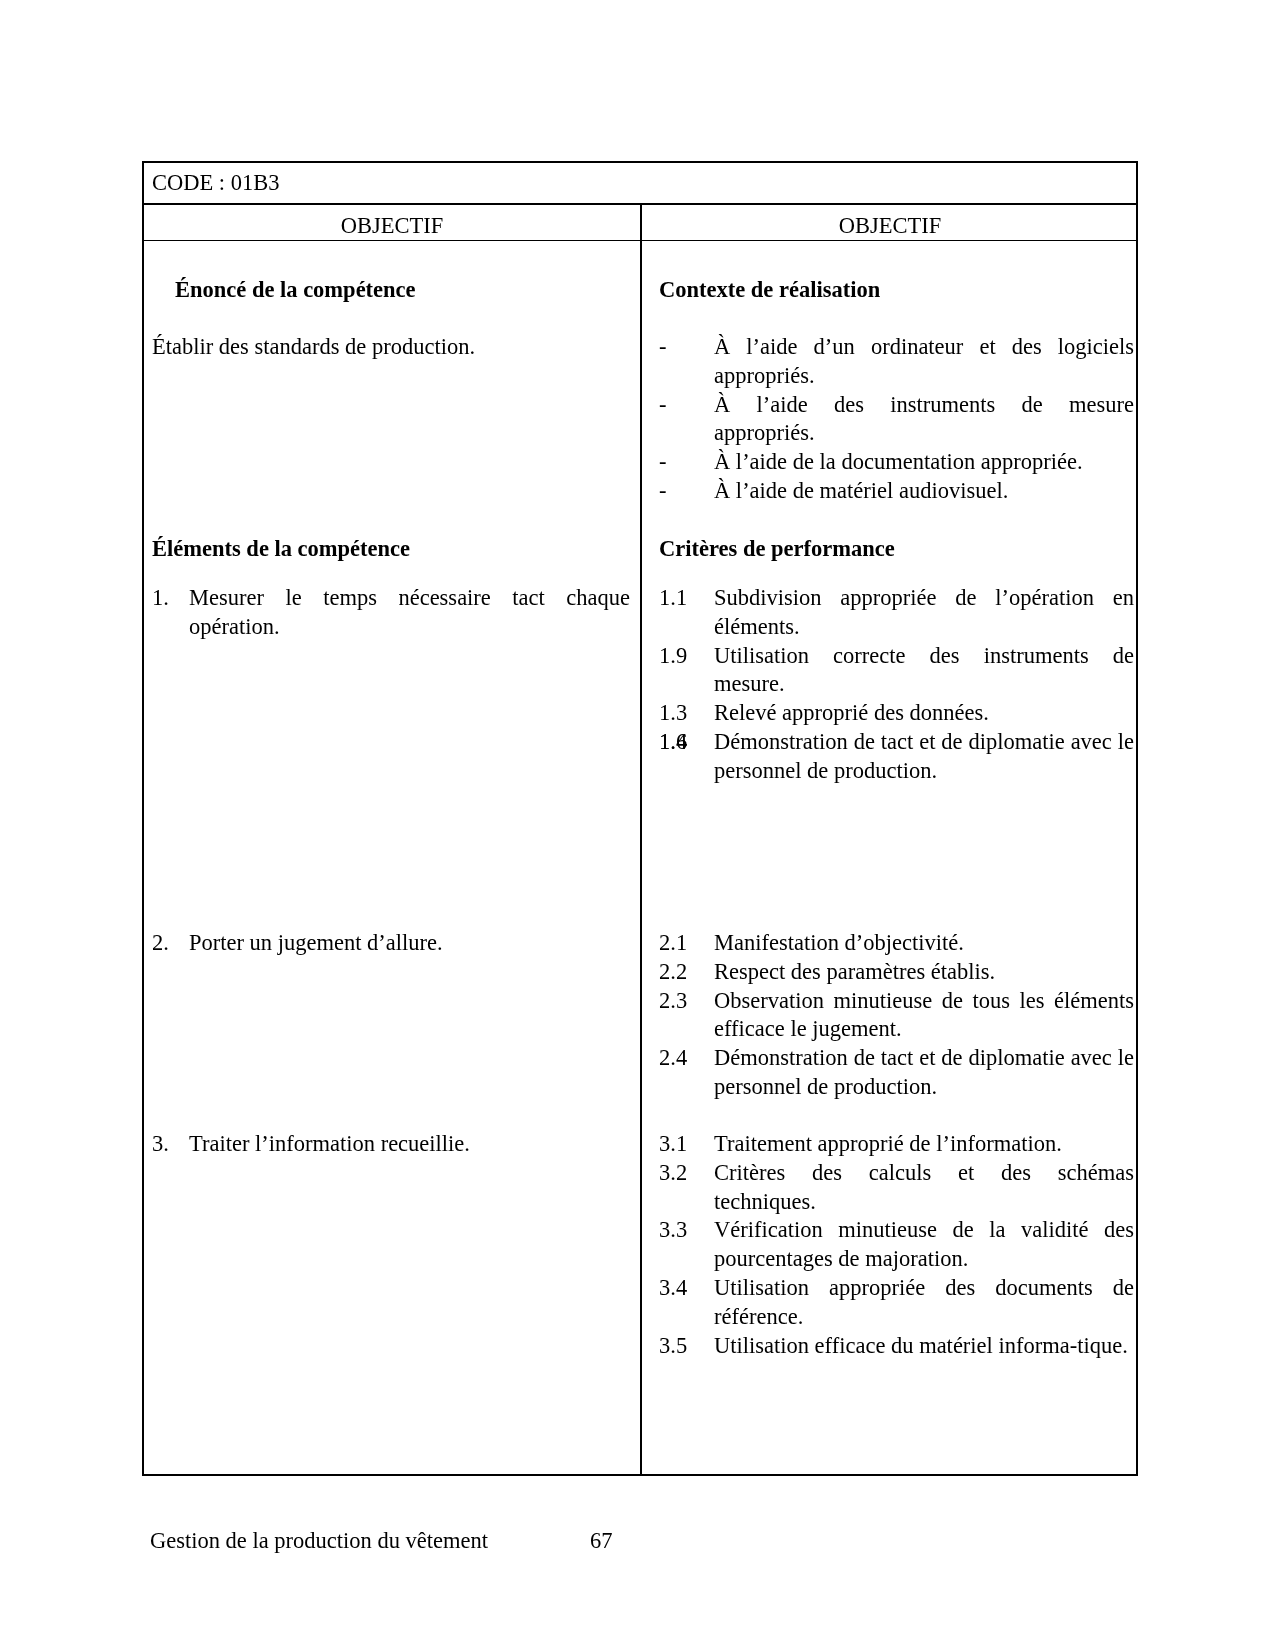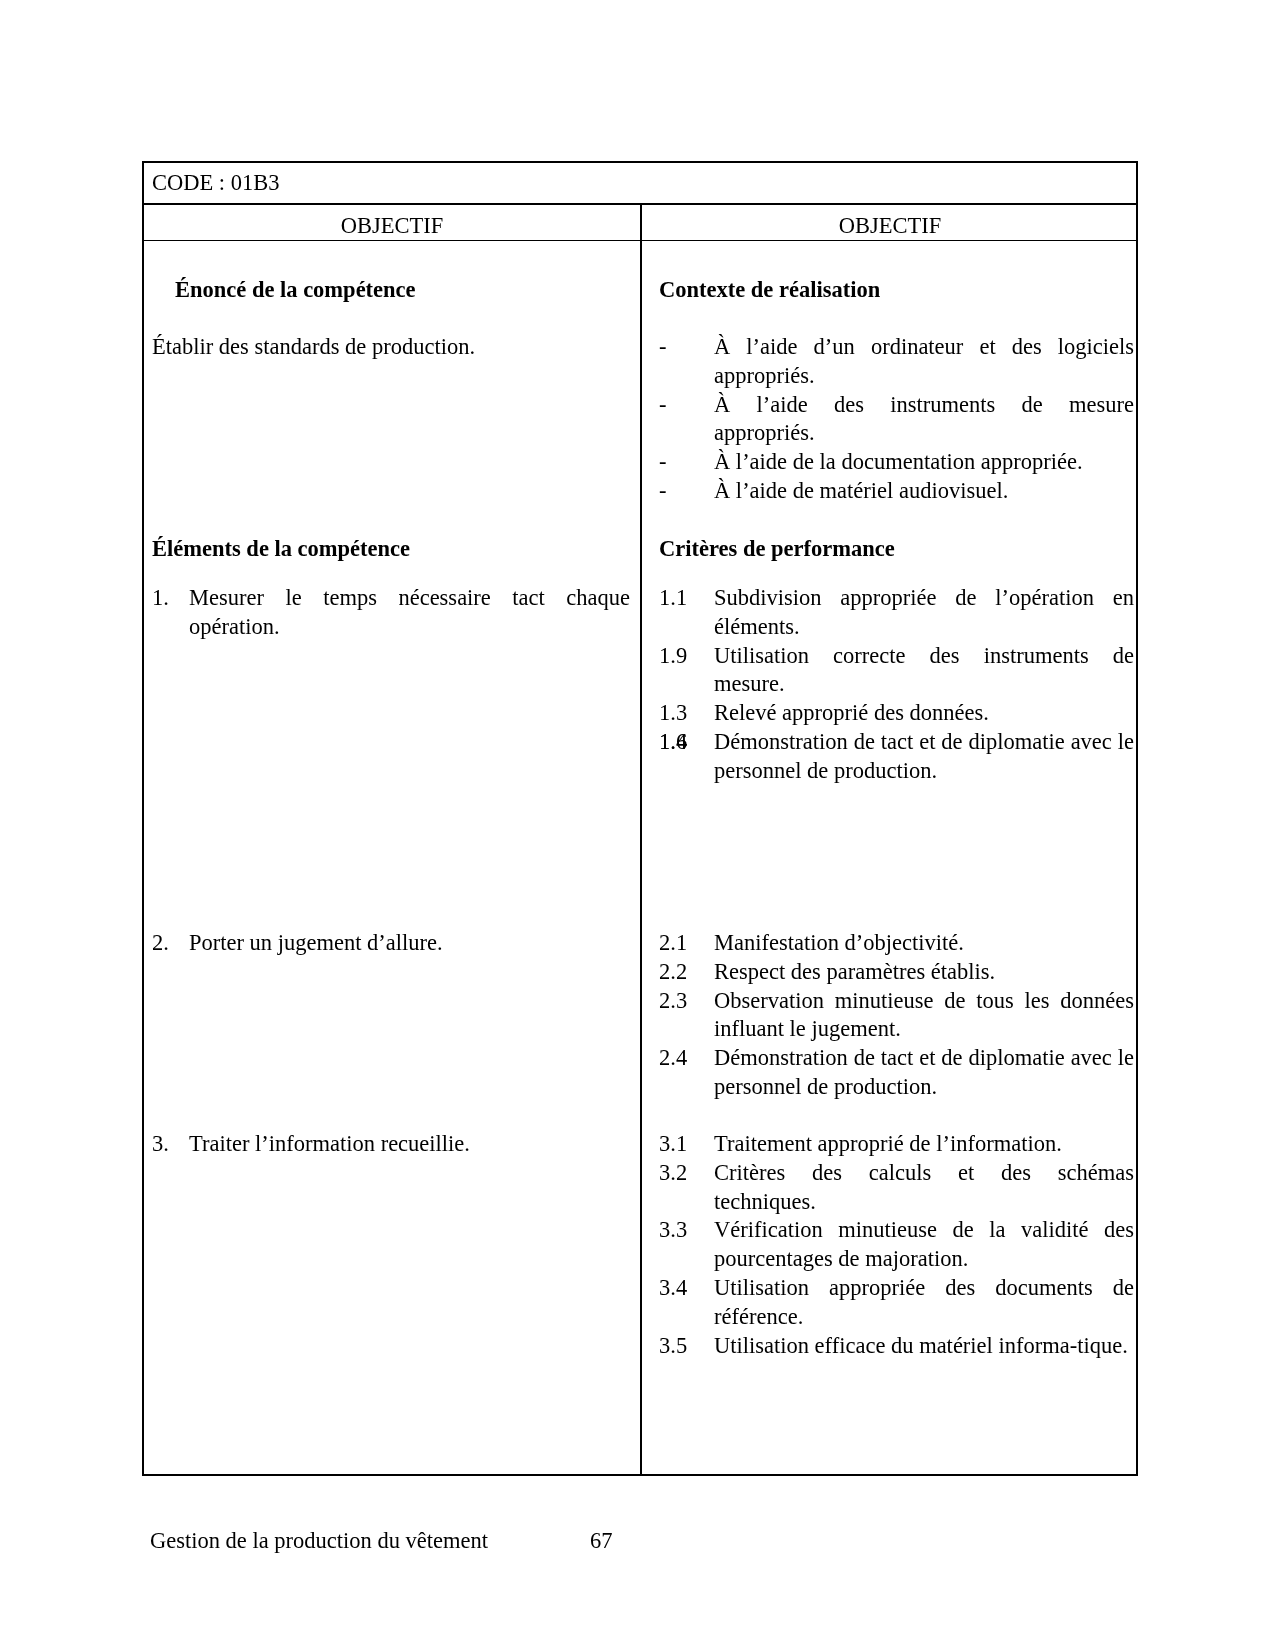--- a/index.html
+++ b/index.html
@@ -64,21 +64,21 @@
     <div class="ritem"><span class="num">1.1</span><span>Subdivision appropriée de l’opération en éléments.</span></div>
     <div class="ritem"><span class="num">1.9</span><span>Utilisation correcte des instruments de mesure.</span></div>
     <div class="ritem"><span class="num">1.3</span><span>Relevé approprié des données.</span></div>
     <div class="ritem"><span class="num">1.4</span></div>
     <div class="ritem"><span class="num">1.6</span><span>Démonstration de tact et de diplomatie avec le personnel de production.</span></div>
   </div>
 
   <div class="blk" style="left:515px; top:766px; width:475px;">
     <div class="ritem"><span class="num">2.1</span><span>Manifestation d’objectivité.</span></div>
     <div class="ritem"><span class="num">2.2</span><span>Respect des paramètres établis.</span></div>
-    <div class="ritem"><span class="num">2.3</span><span>Observation minutieuse de tous les données influant le jugement.</span></div>
+    <div class="ritem"><span class="num">2.3</span><span>Observation minutieuse de tous les éléments efficace le jugement.</span></div>
     <div class="ritem"><span class="num">2.4</span><span>Démonstration de tact et de diplomatie avec le personnel de production.</span></div>
   </div>
 
   <div class="blk" style="left:515px; top:967px; width:475px;">
     <div class="ritem"><span class="num">3.1</span><span>Traitement approprié de l’information.</span></div>
     <div class="ritem"><span class="num">3.2</span><span>Critères des calculs et des schémas techniques.</span></div>
     <div class="ritem"><span class="num">3.3</span><span>Vérification minutieuse de la validité des pourcentages de majoration.</span></div>
     <div class="ritem"><span class="num">3.4</span><span>Utilisation appropriée des documents de référence.</span></div>
     <div class="ritem"><span class="num">3.5</span><span>Utilisation efficace du matériel informa-tique.</span></div>
   </div>

